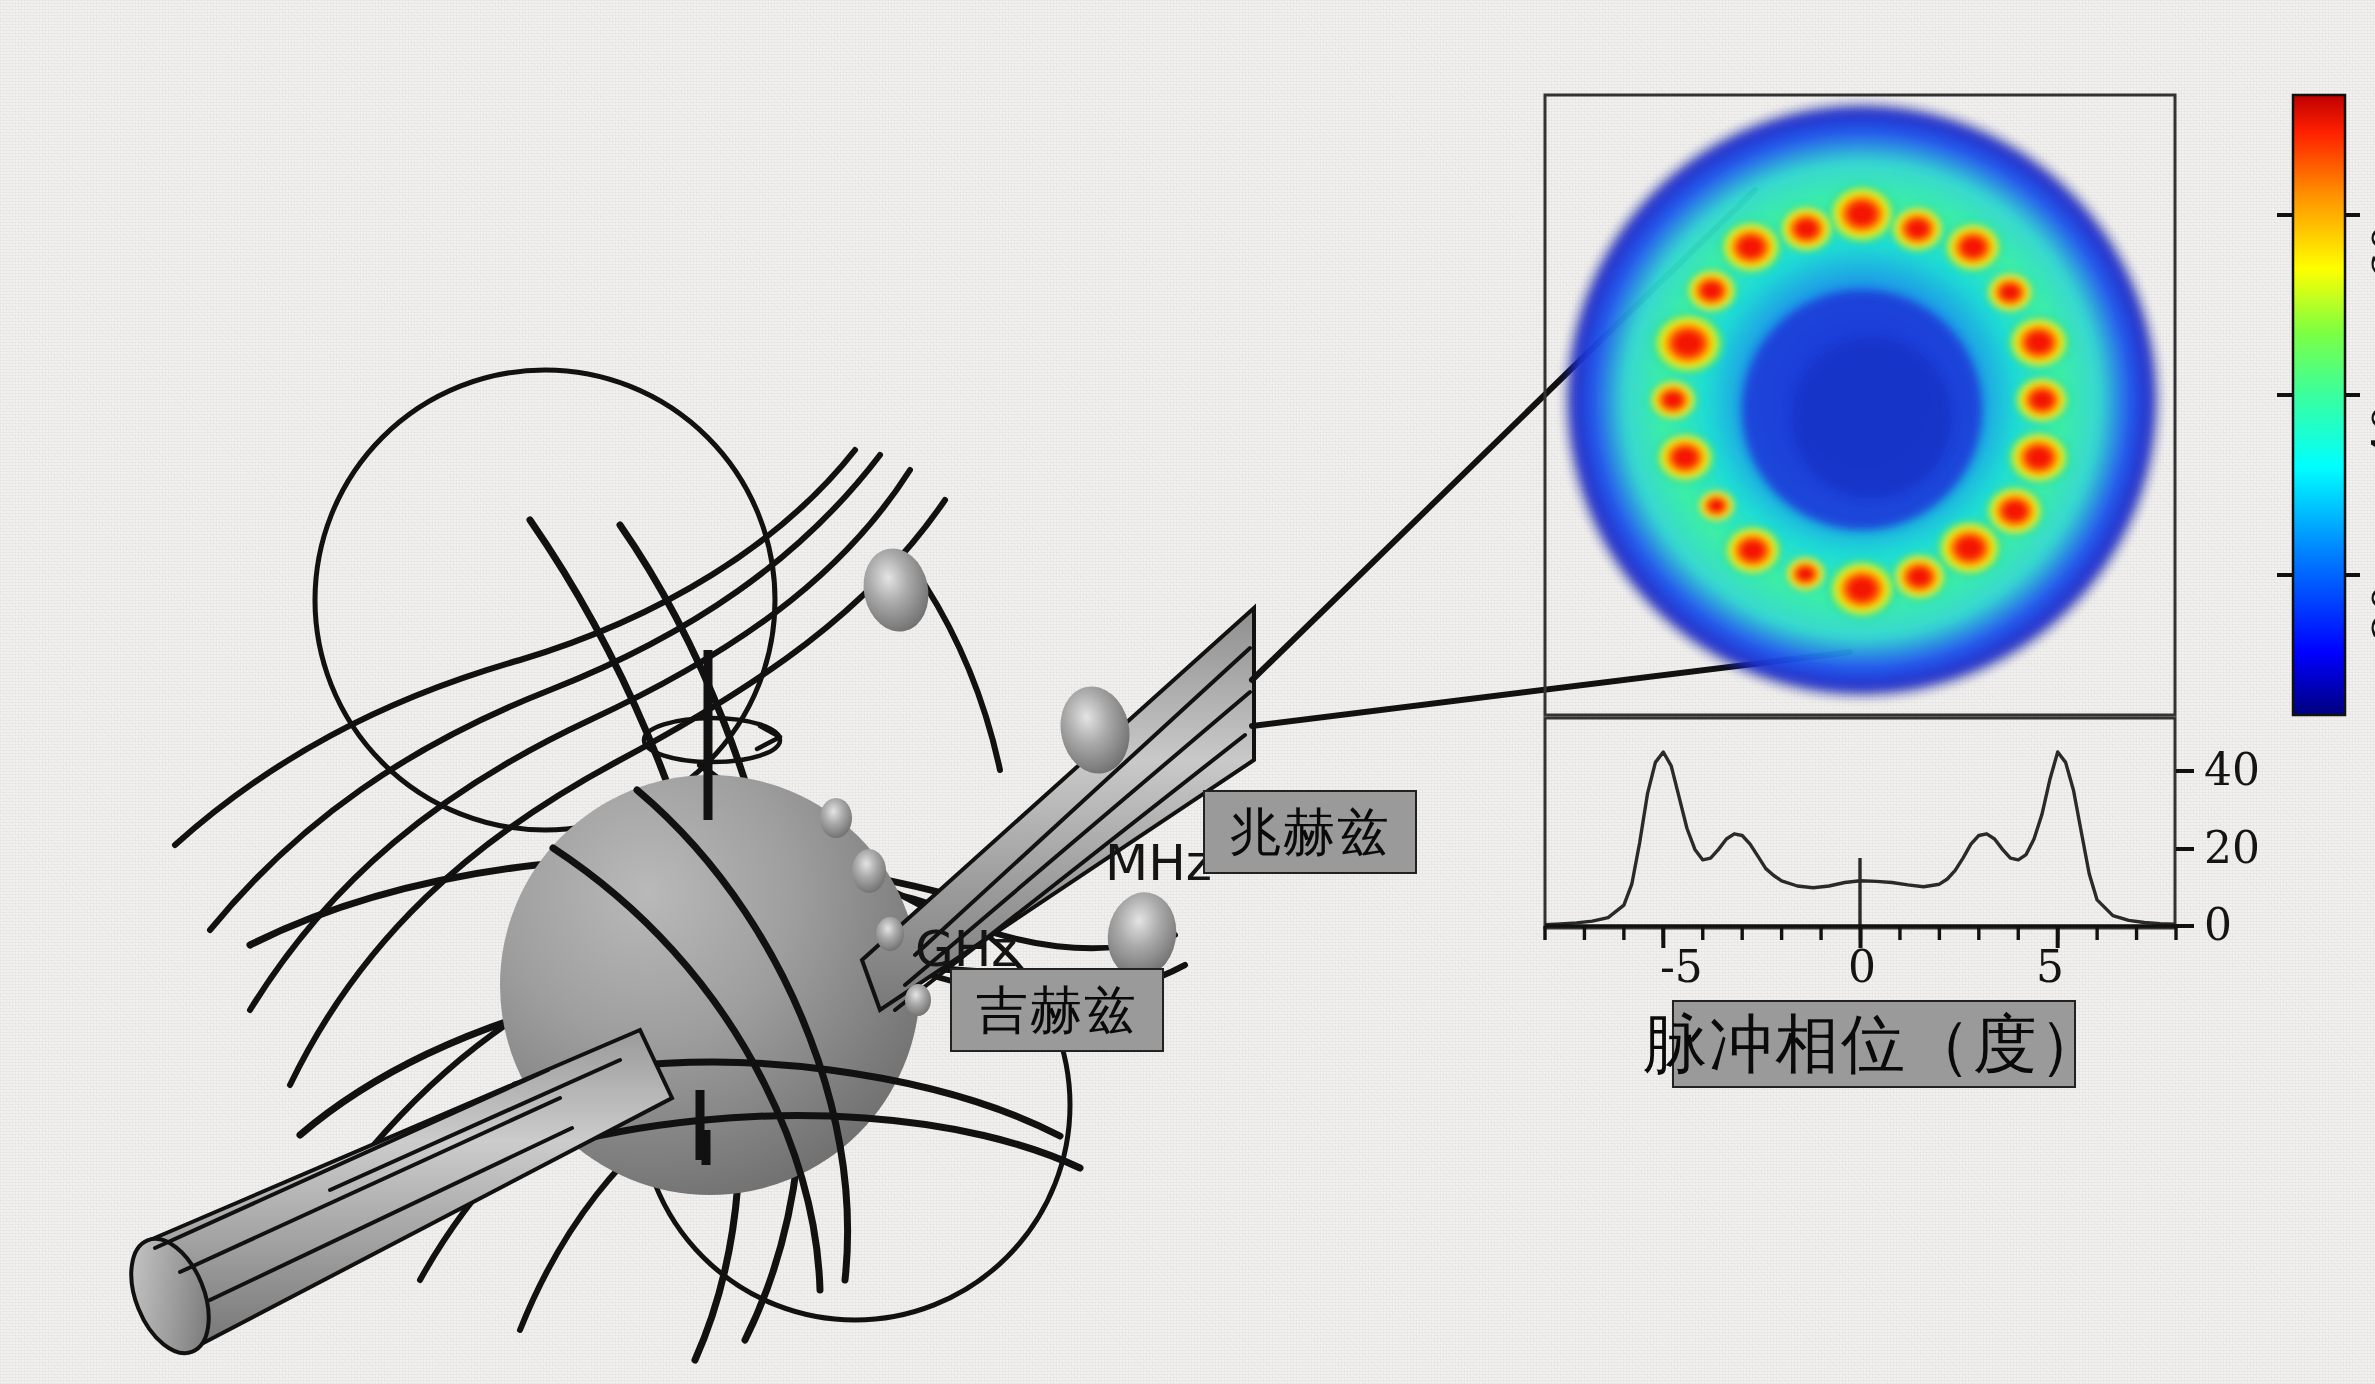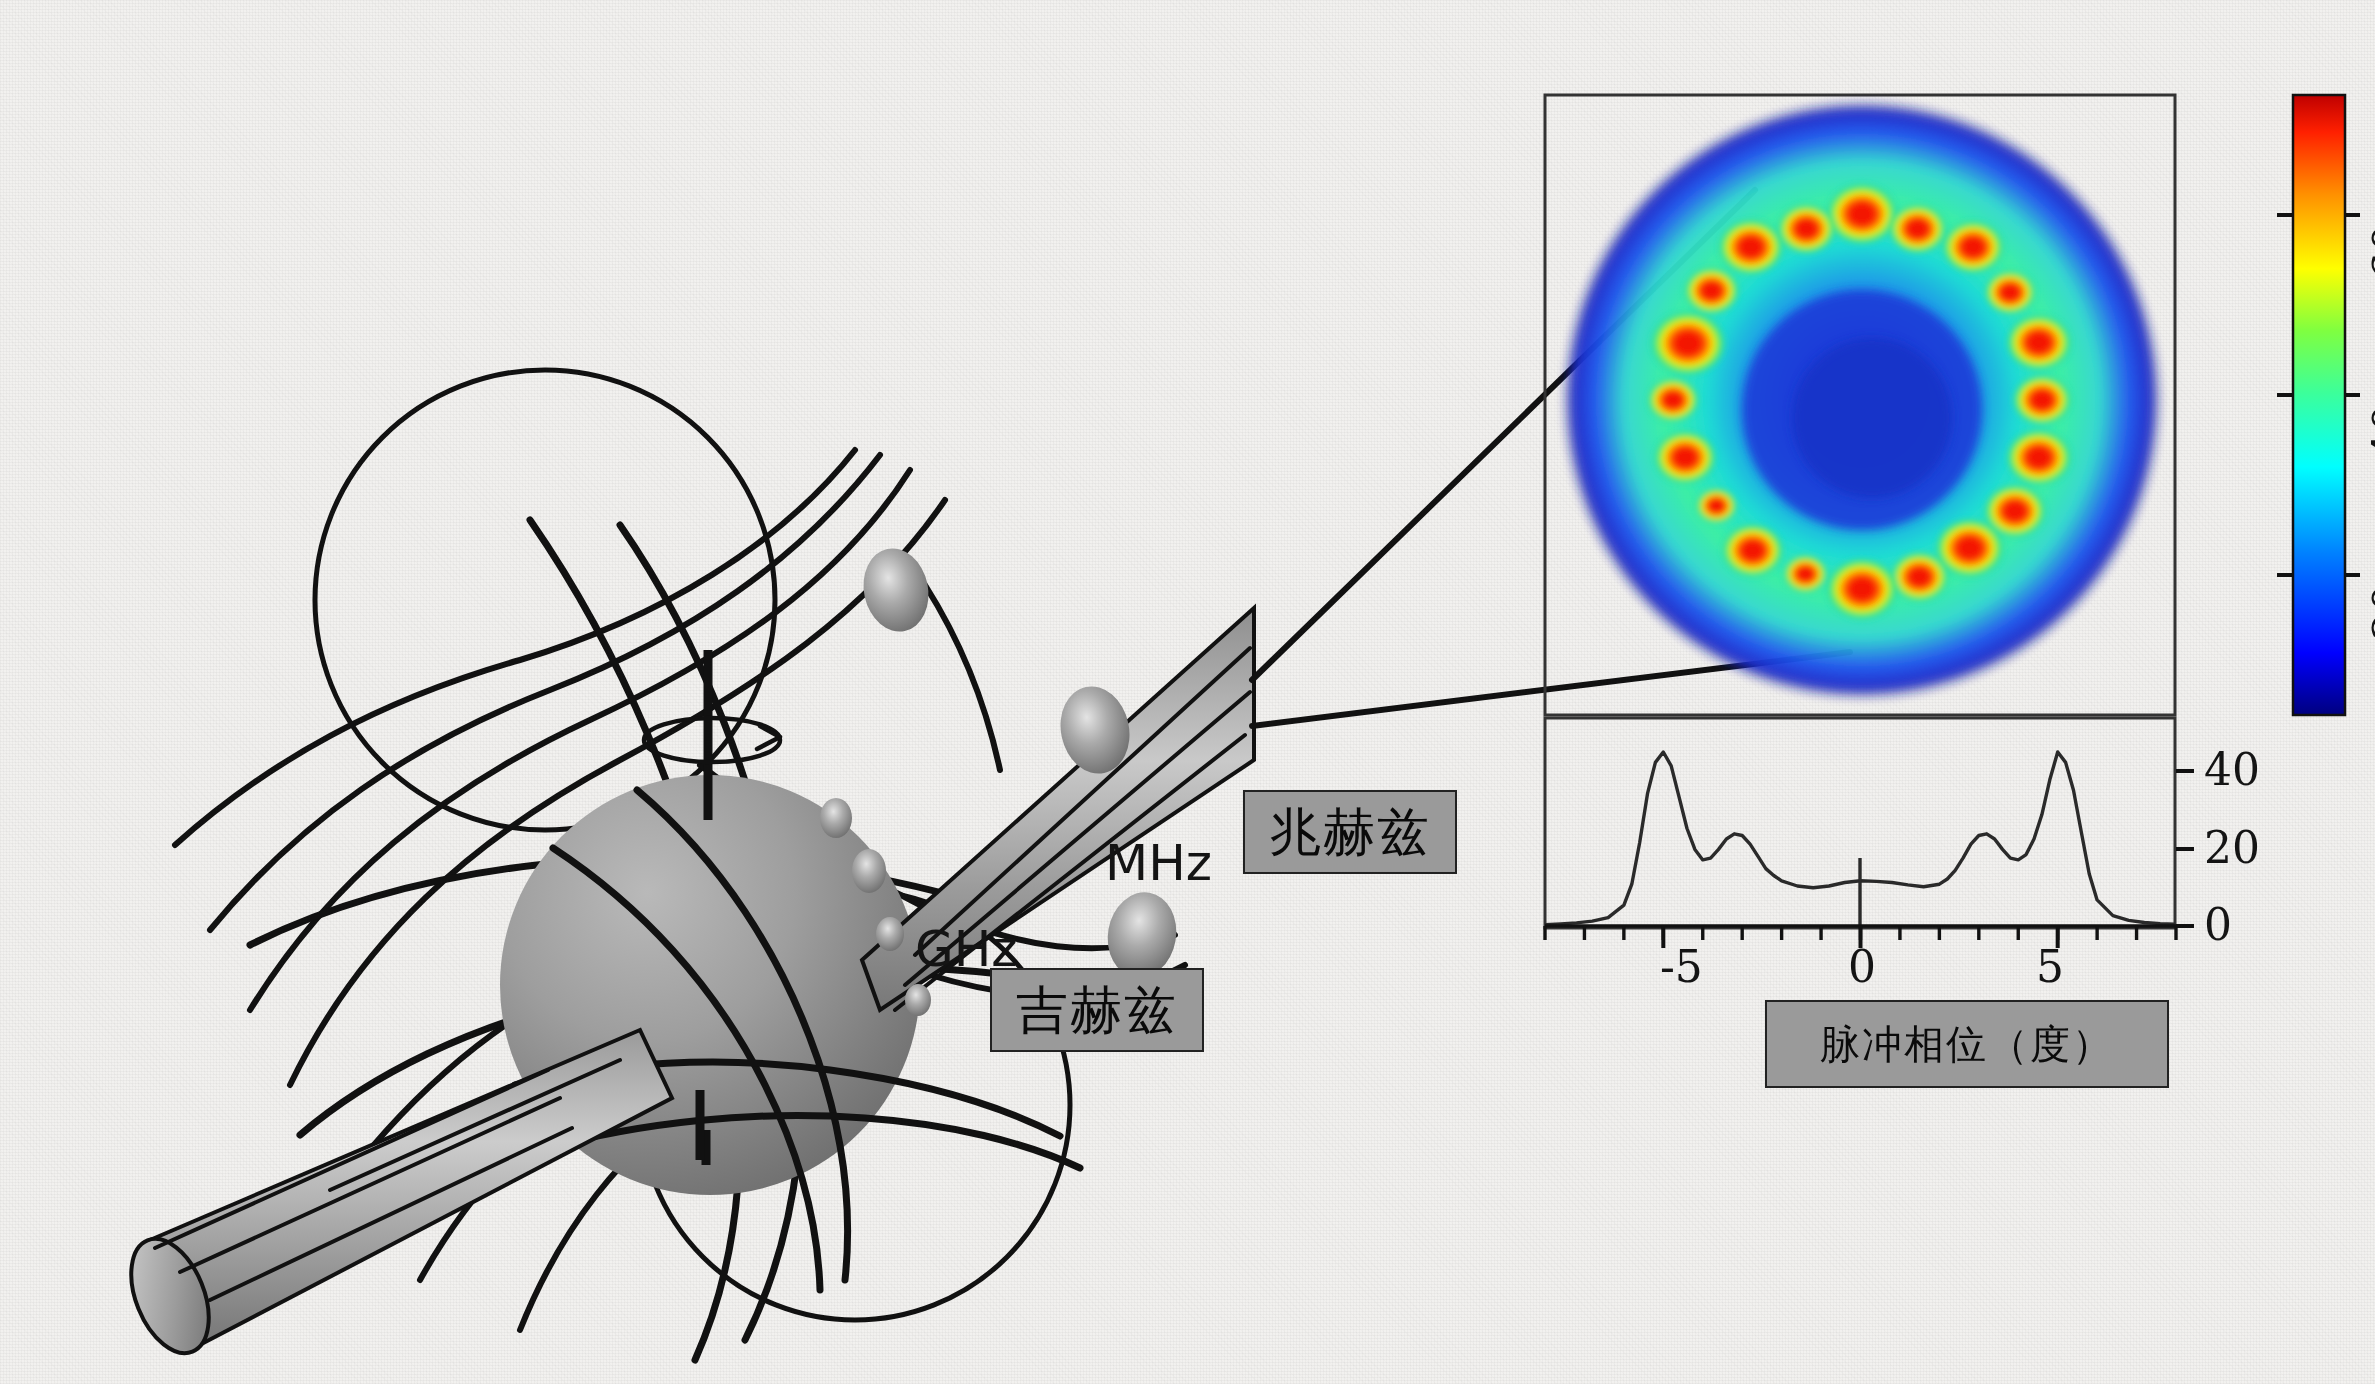--- a/index.html
+++ b/index.html
@@ -29,21 +29,20 @@
   .cjk-box {
     position: absolute;
     background: #9a9a9a;
     border: 2px solid #222;
     color: #0a0a0a;
     display: flex; align-items: center; justify-content: center;
     font-family: "DejaVu Sans", sans-serif;
     letter-spacing: 2px;
     line-height: 1;
     white-space: nowrap;
-    margin-left: 40px;
   }
   .plain-label {
     position: absolute;
     color: #141414;
     font-family: "DejaVu Sans", sans-serif;
     white-space: nowrap;
     line-height: 1;
   }
   .tick-text {
     position: absolute;
@@ -303,21 +302,21 @@
       <line x1="2345" y1="575" x2="2360" y2="575"></line>
     </g>
   </svg>
 
   <div class="plain-label" style="left:1105px; top:838px; font-size:50px;">MHz</div>
   <div class="cjk-box" style="left:1203px; top:790px; width:210px; height:80px; font-size:52px;">兆赫兹</div>
 
   <div class="plain-label" style="left:915px; top:924px; font-size:50px;">GHz</div>
   <div class="cjk-box" style="left:950px; top:968px; width:210px; height:80px; font-size:52px;">吉赫兹</div>
 
-  <div class="cjk-box" style="left:1725px; top:1000px; width:400px; height:84px; font-size:40px;text-align:right;">脉冲相位（度）</div>
+  <div class="cjk-box" style="left:1672px; top:1000px; width:400px; height:84px; font-size:64px;text-align:right;">脉冲相位（度）</div>
 
   <div class="tick-text" style="left:1660px; top:945px; font-size:44px;">-5</div>
   <div class="tick-text" style="left:1848px; top:945px; font-size:44px;">0</div>
   <div class="tick-text" style="left:2036px; top:945px; font-size:44px;">5</div>
 
   <div class="tick-text" style="left:2204px; top:903px; font-size:44px;">0</div>
   <div class="tick-text" style="left:2204px; top:826px; font-size:44px;">20</div>
   <div class="tick-text" style="left:2204px; top:748px; font-size:44px;">40</div>
 
   <div class="tick-text rot" style="left:2368px; top:640px; font-size:44px;">20</div>

